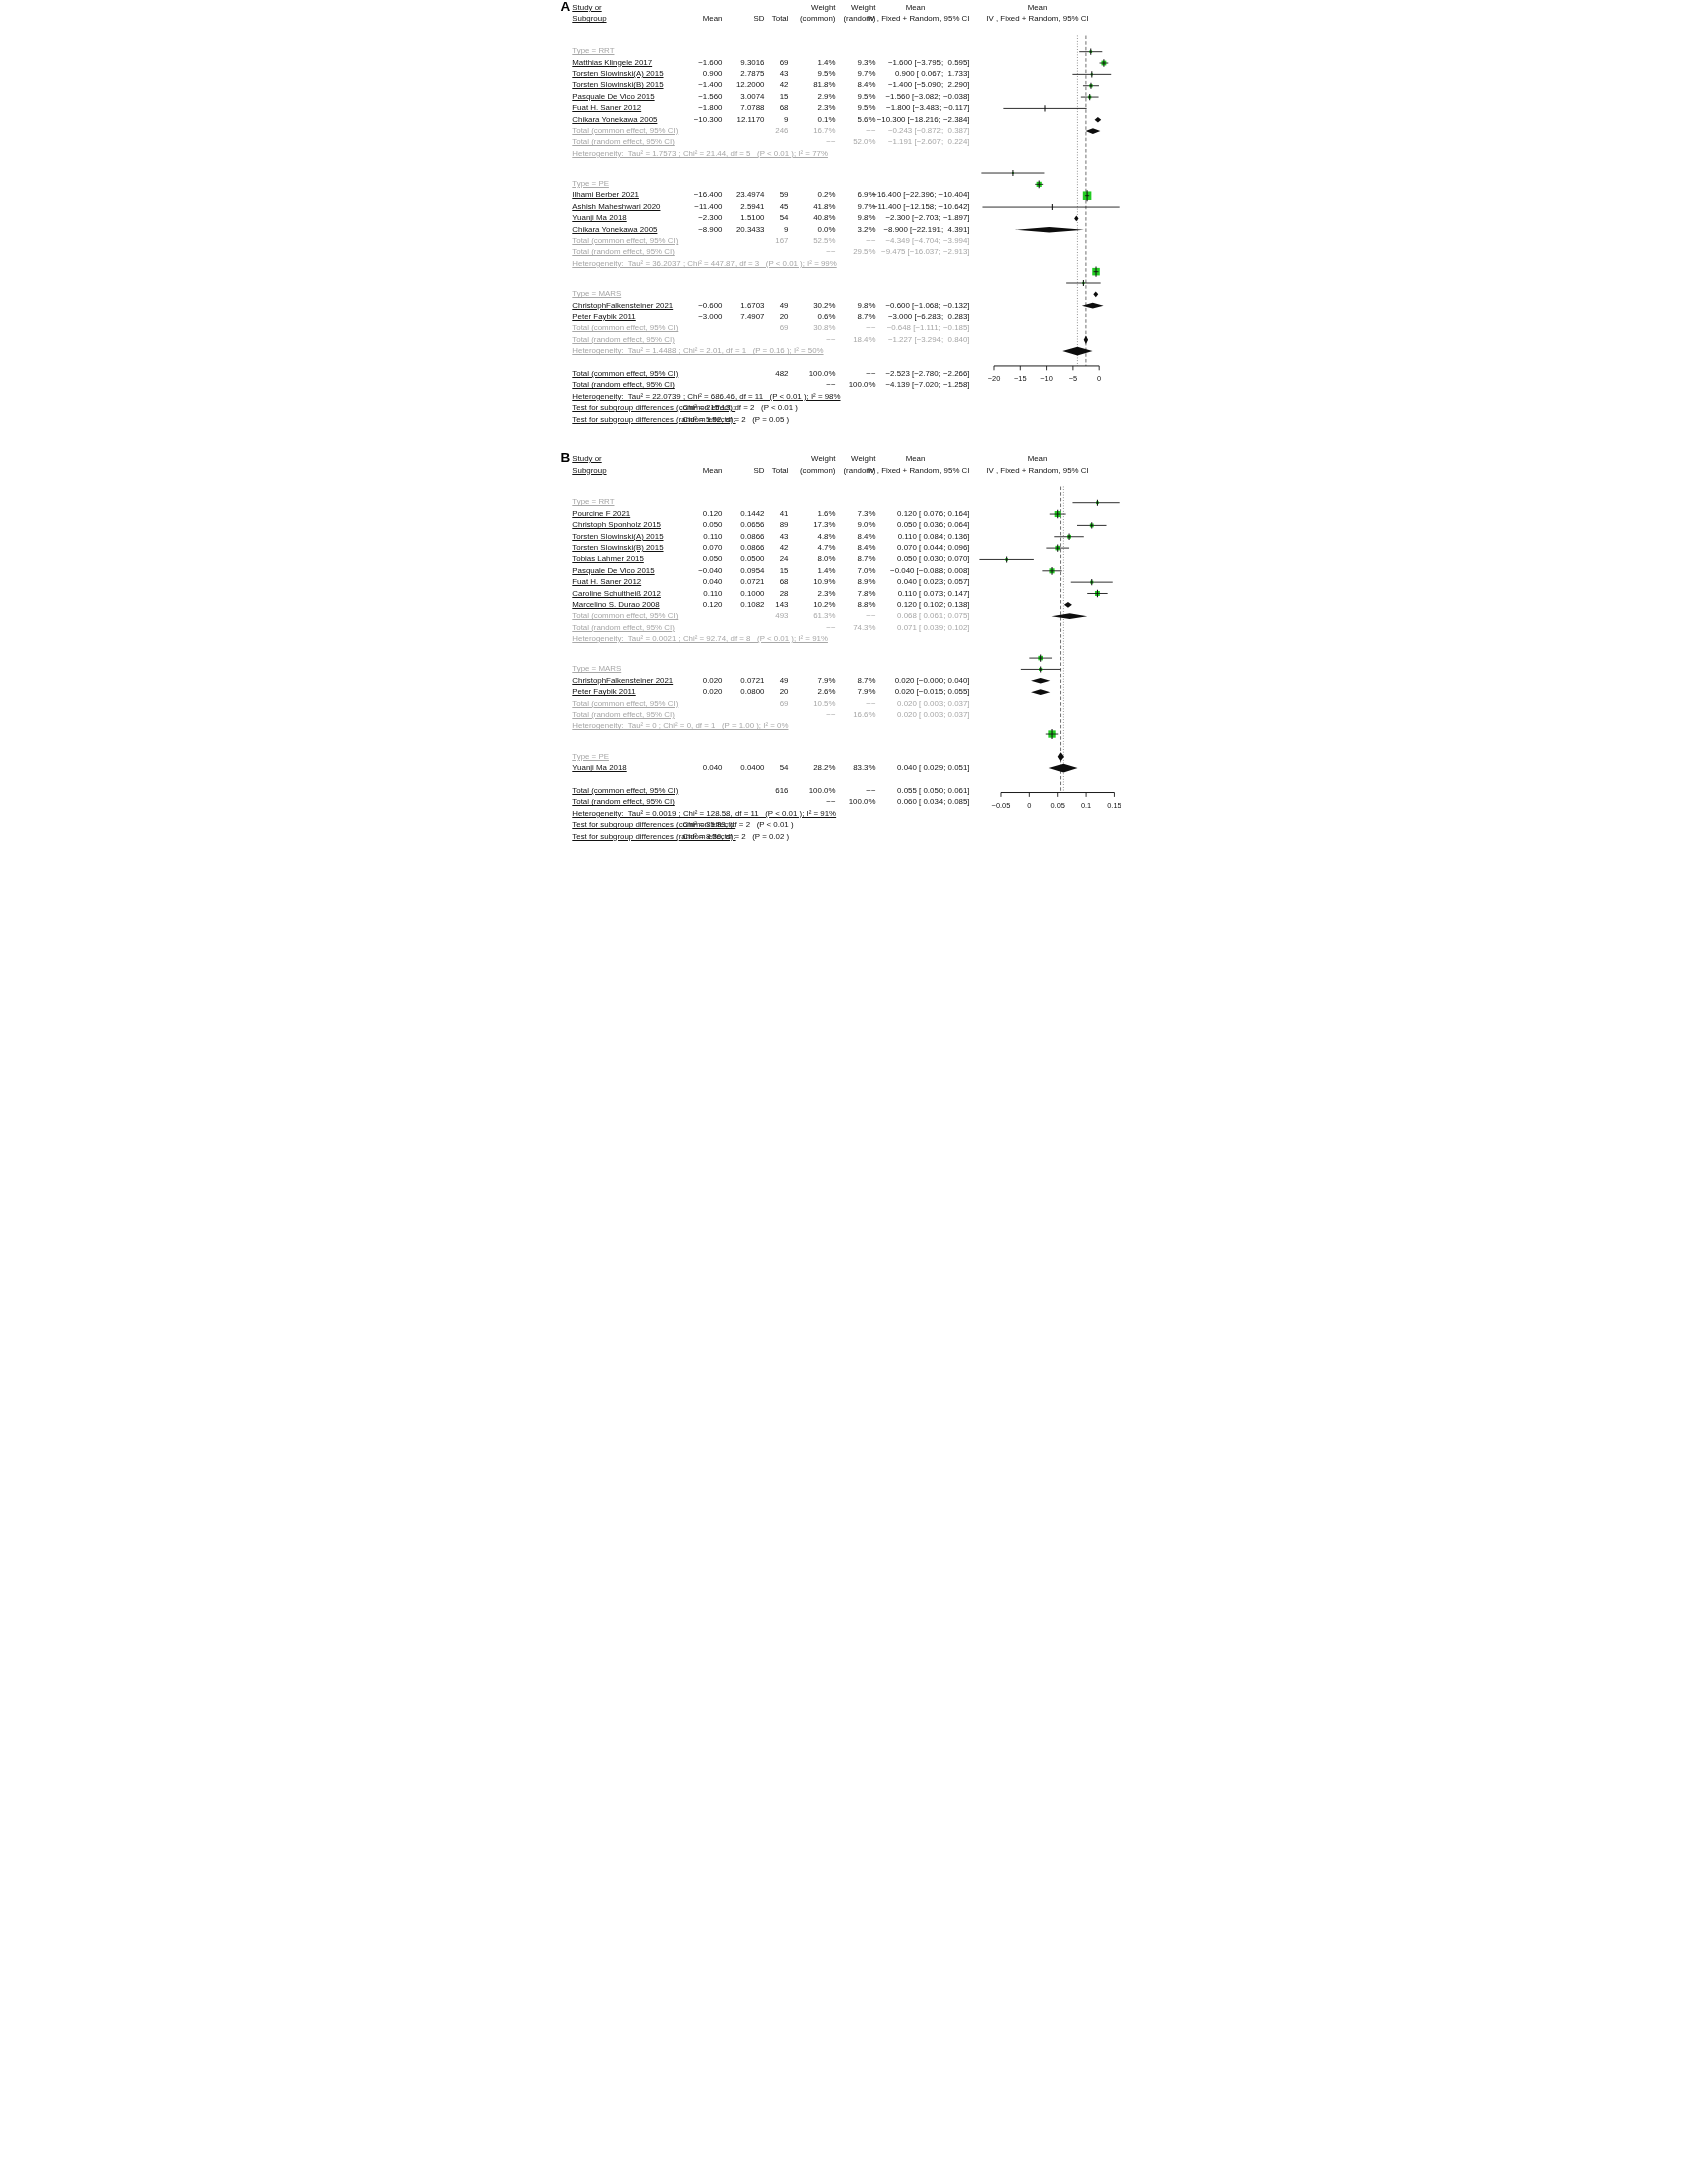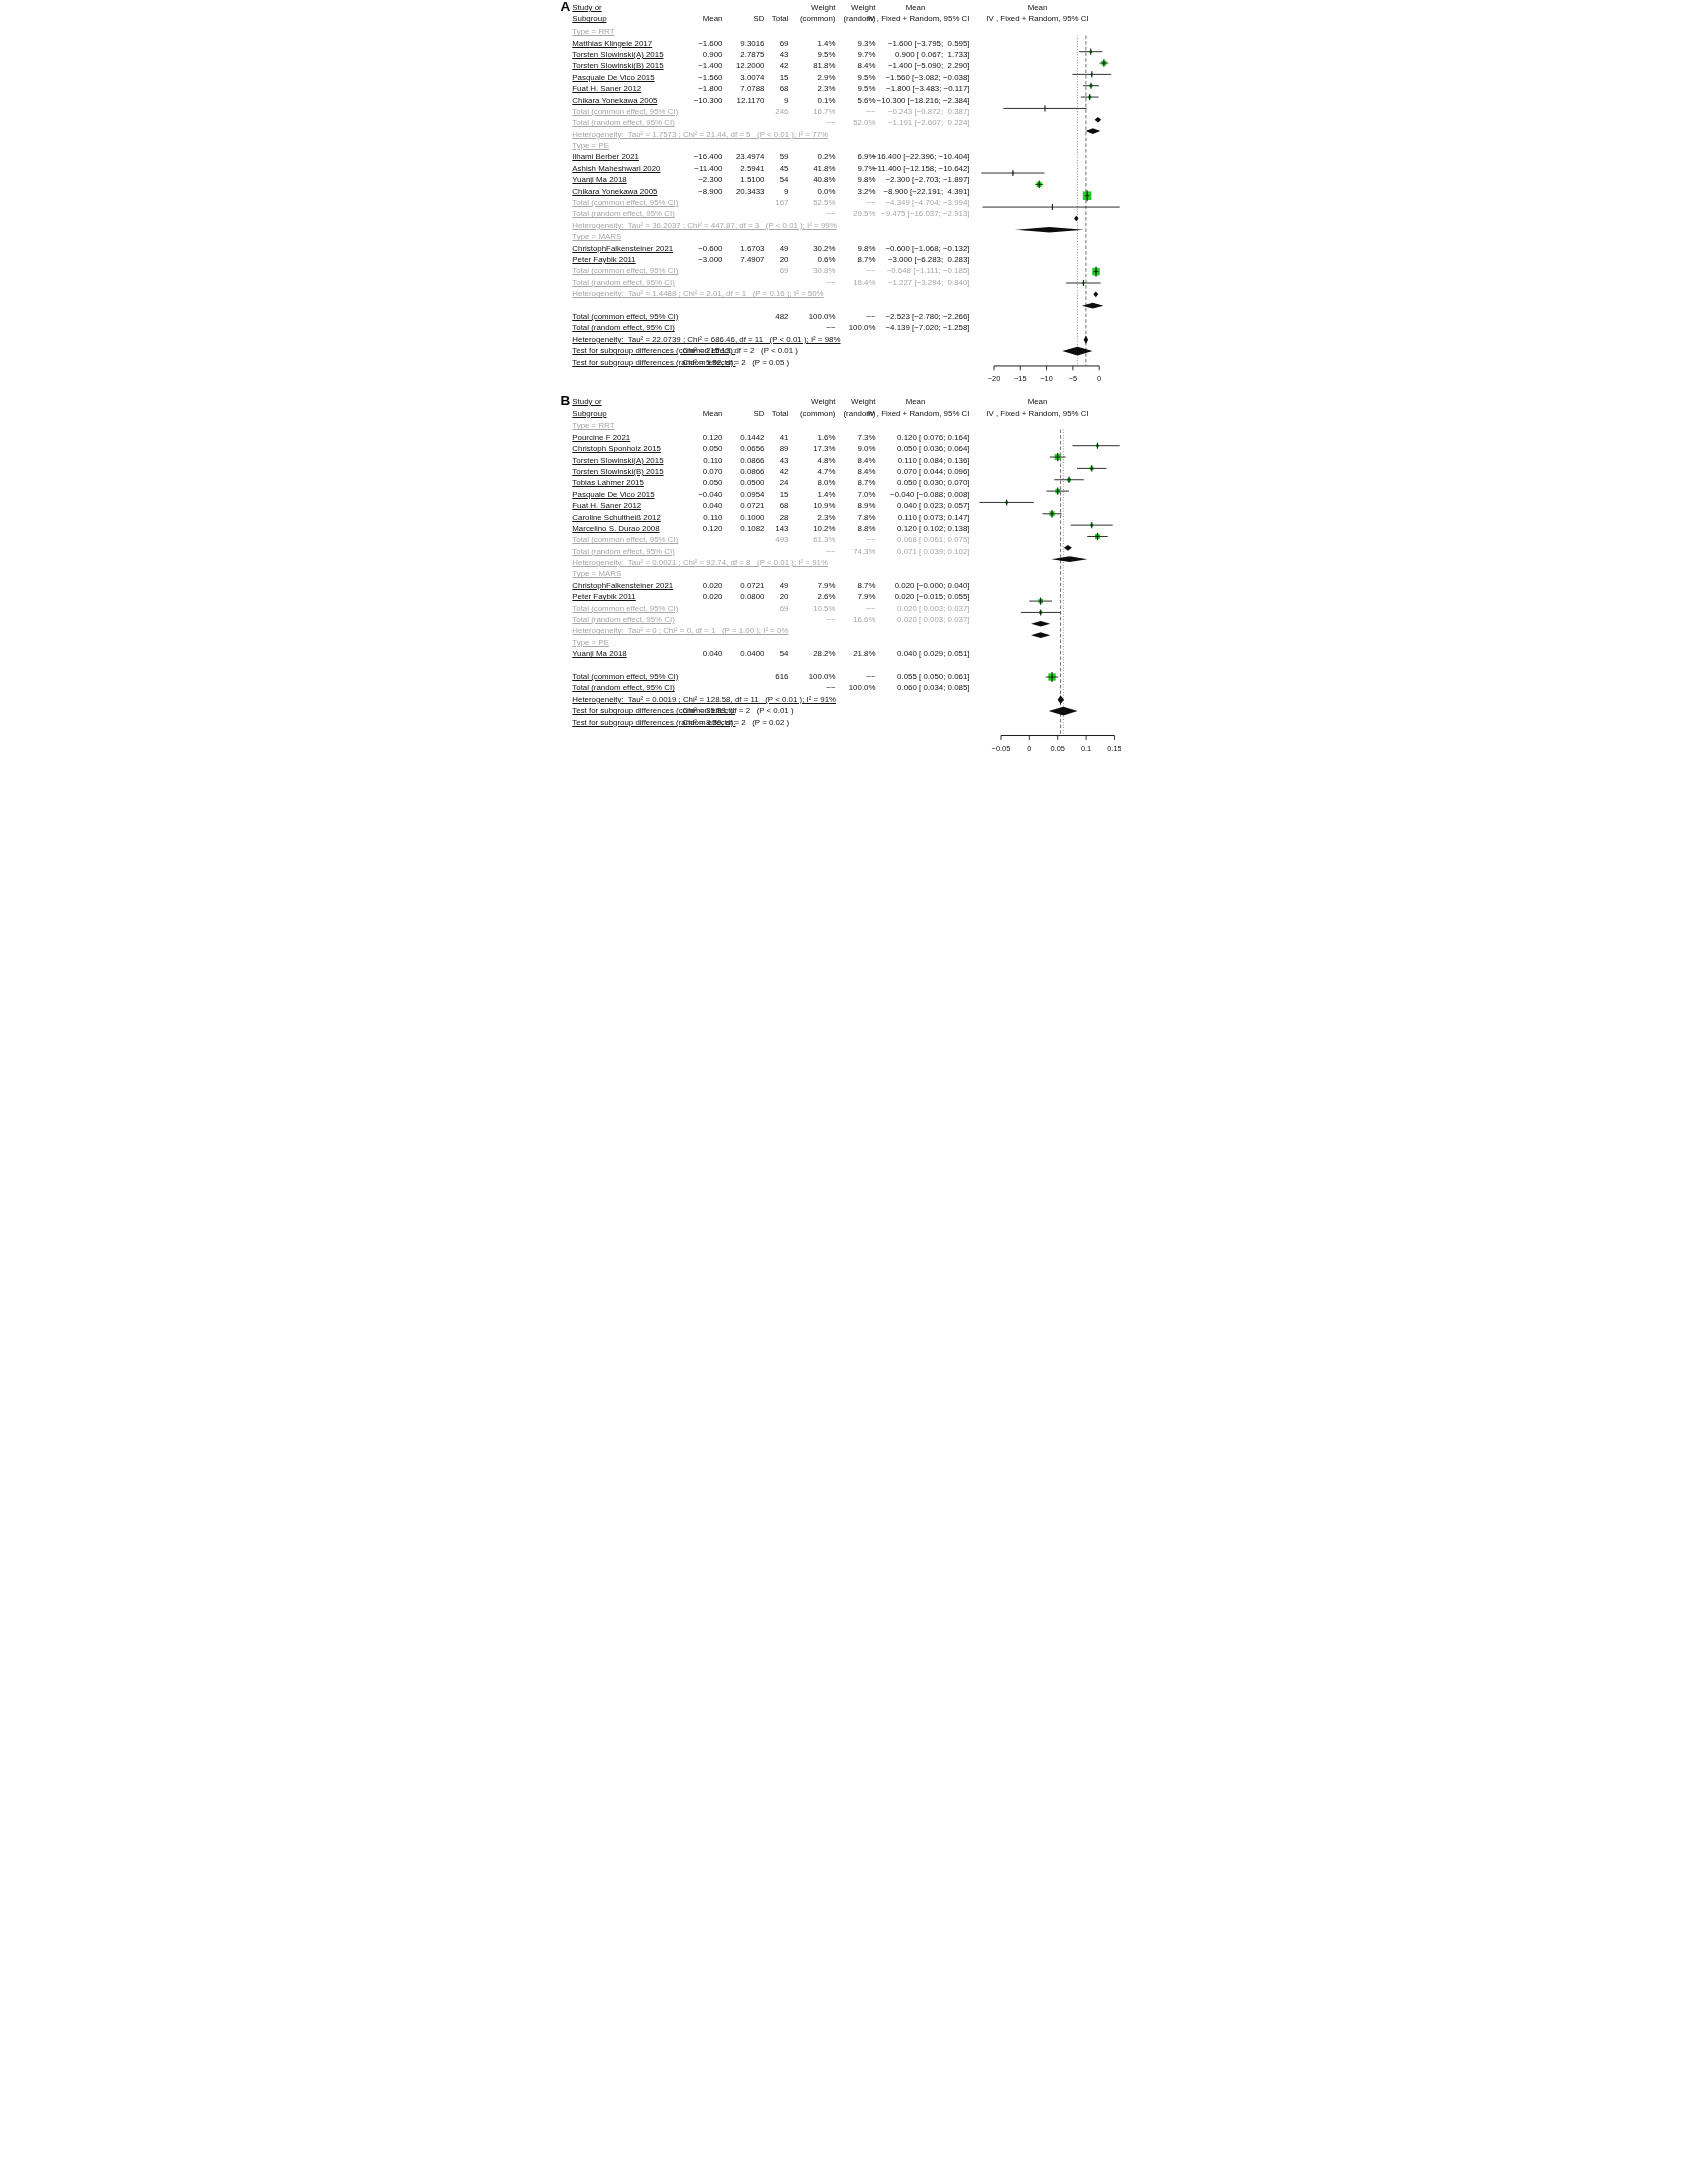--- a/index.html
+++ b/index.html
@@ -12,21 +12,21 @@
   .rows{position:relative;}
   .row{position:relative;height:11.4px;font-size:7.9px;line-height:11.4px;}
   .cell{position:absolute;white-space:pre;}
   .left{left:11.8px;text-decoration:underline;}
   .stats{left:122px;}
   .r-mean{right:398px;} .r-sd{right:356px;} .r-total{right:332px;text-align:center;}
   .r-w1{right:285px;} .r-w2{right:245px;} .r-ci{right:151px;}
   .ctr-ci{left:355px;transform:translateX(-50%);}
   .ctr-plot{left:477px;transform:translateX(-50%);}
   .gray{color:#A7A7A7;}
-  .gap-group{margin-top:0;}
+  .gap-group{margin-top:19px;}
   .gap-overall{margin-top:11.4px;}
   svg.plot{position:absolute;left:0;top:0;pointer-events:none;}
 </style>
 </head>
 <body>
 
 <div class="figure" id="figure-root">
     <div class="panel">
       <span class="panel-letter">A</span>
       <div class="hdr">
@@ -470,21 +470,21 @@
         </div>
         <div class="row gray gap-group">
           <span class="cell left">Type = PE</span>
         </div>
         <div class="row">
           <span class="cell left">Yuanji Ma 2018</span>
           <span class="cell r-mean">0.040</span>
           <span class="cell r-sd">0.0400</span>
           <span class="cell r-total">54</span>
           <span class="cell r-w1">28.2%</span>
-          <span class="cell r-w2">21.8%</span>
+          <span class="cell r-w2">83.3%</span>
           <span class="cell r-ci">0.040 [ 0.029; 0.051]</span>
         </div>
         <div class="row gap-overall">
           <span class="cell left">Total (common effect, 95% CI)</span>
           <span class="cell r-total">616</span>
           <span class="cell r-w1">100.0%</span>
           <span class="cell r-w2">−−</span>
           <span class="cell r-ci">0.055 [ 0.050; 0.061]</span>
         </div>
         <div class="row">

